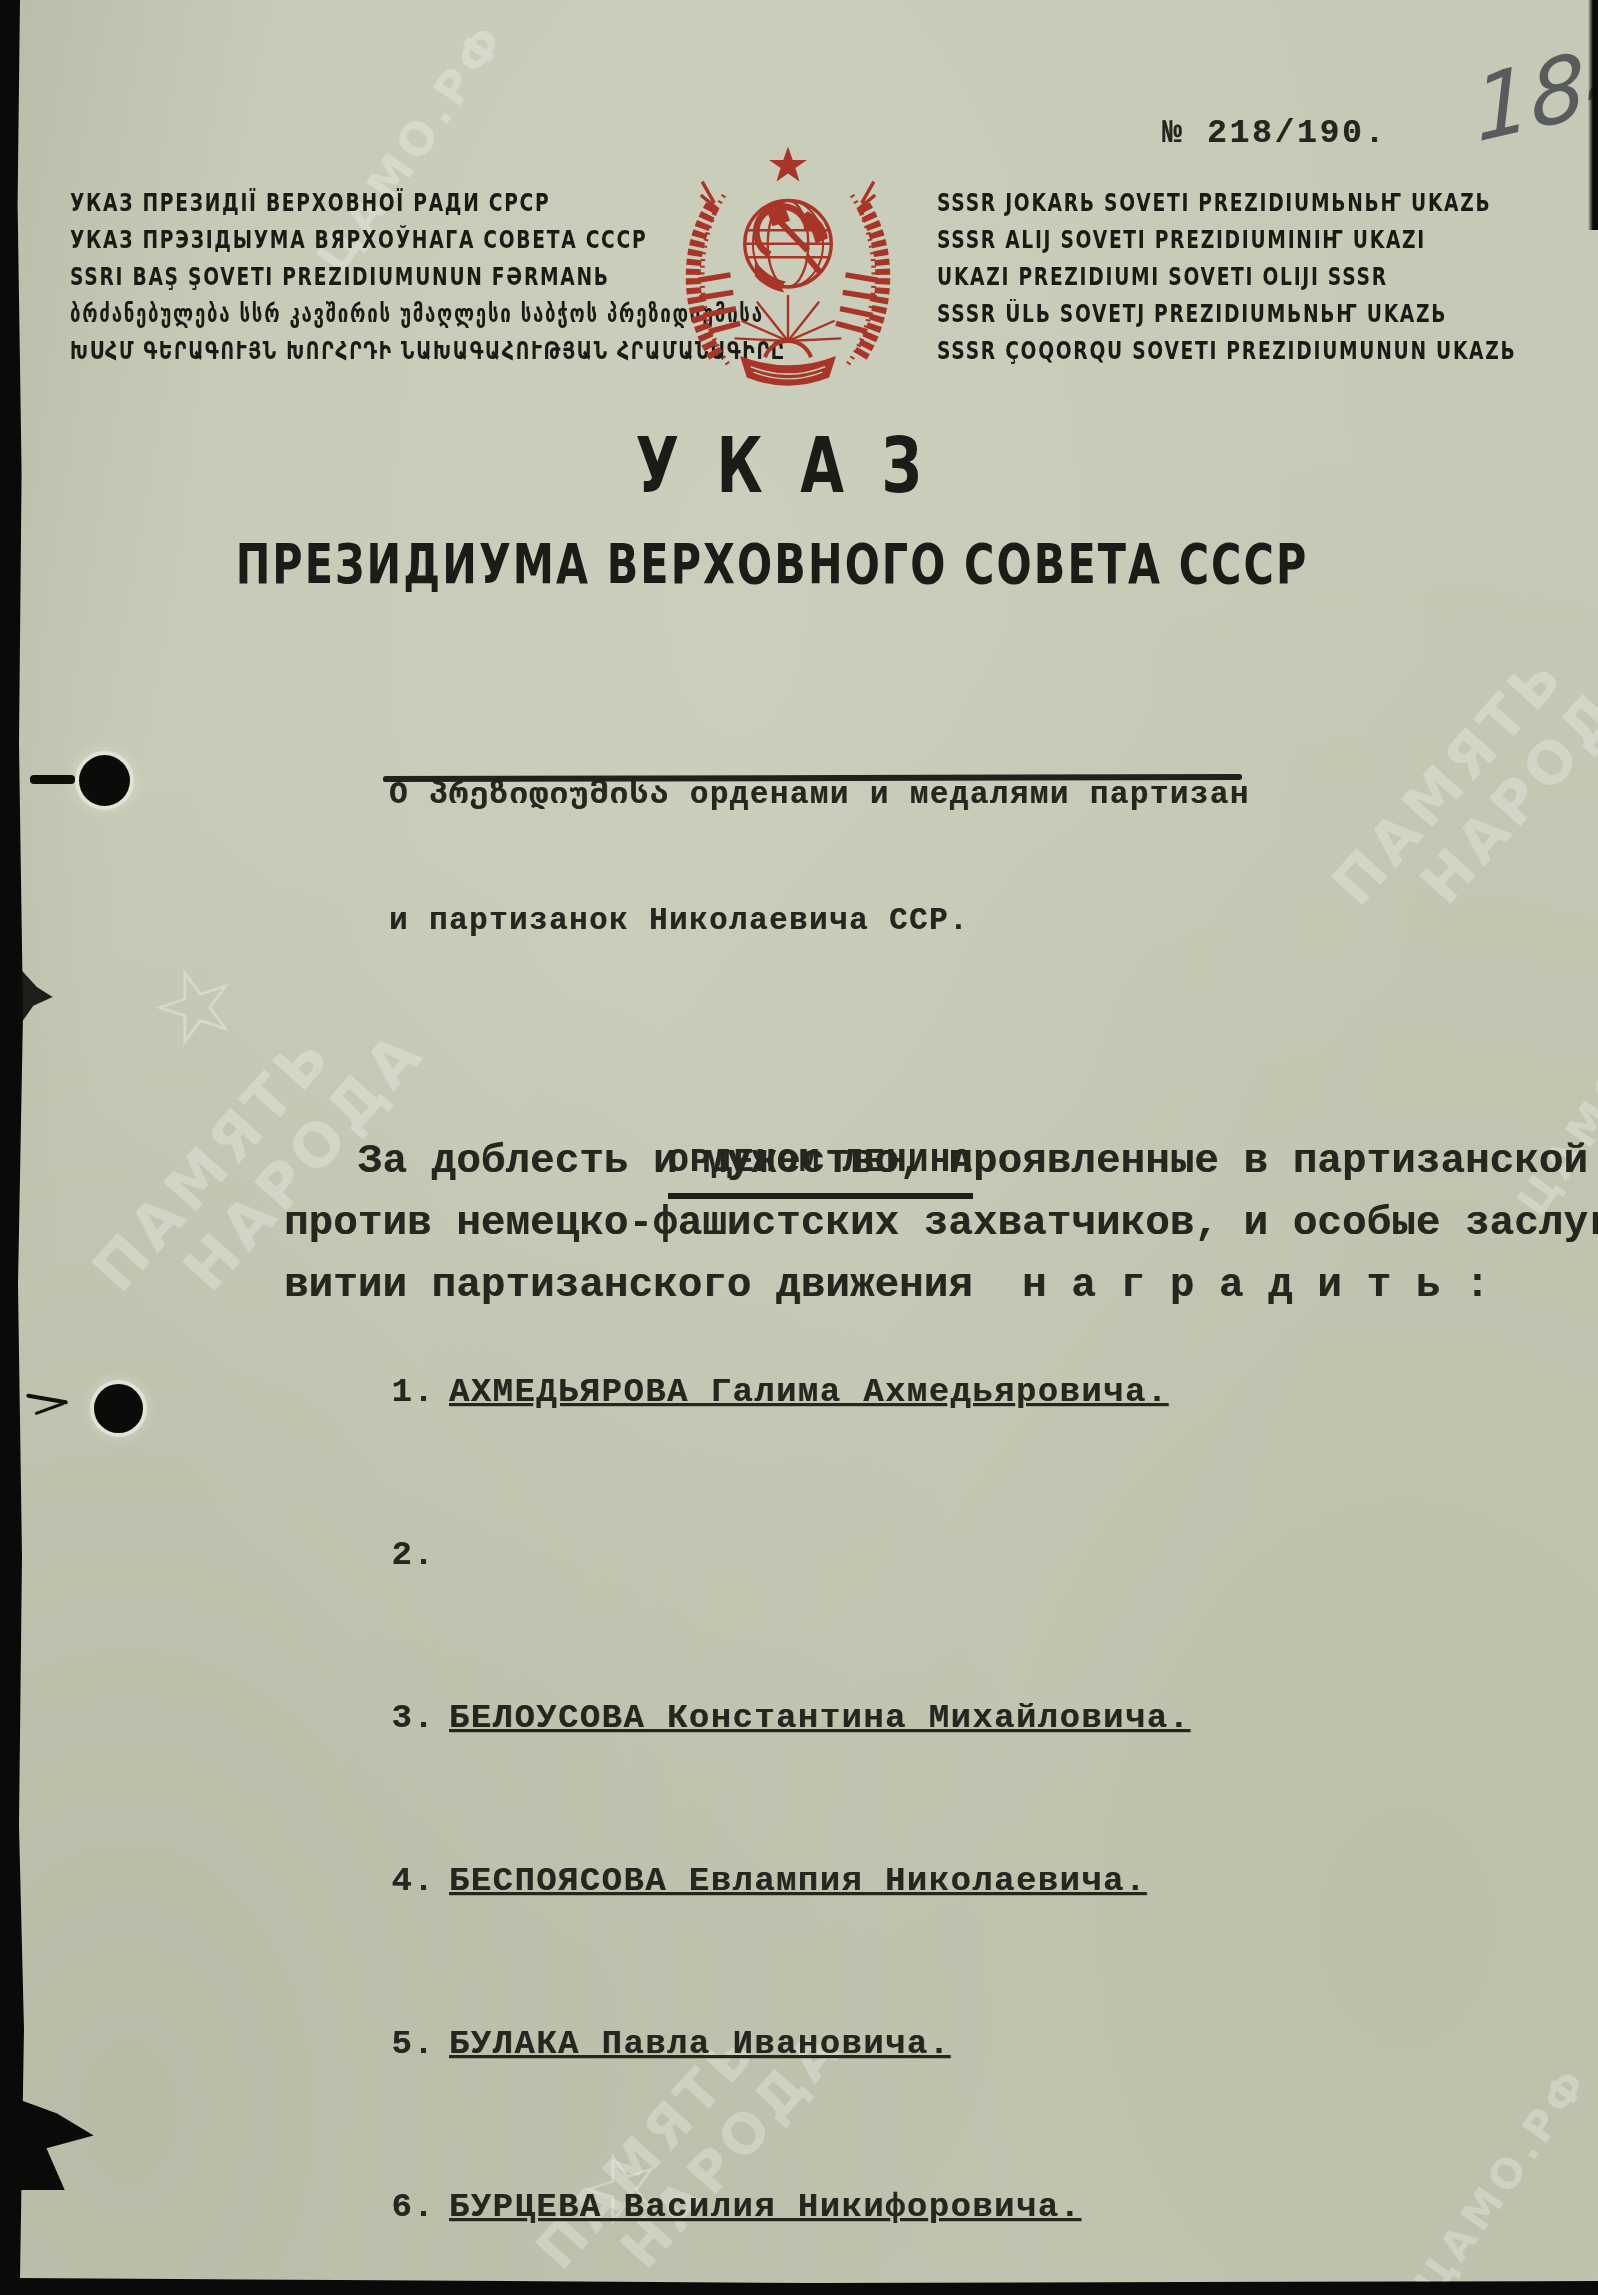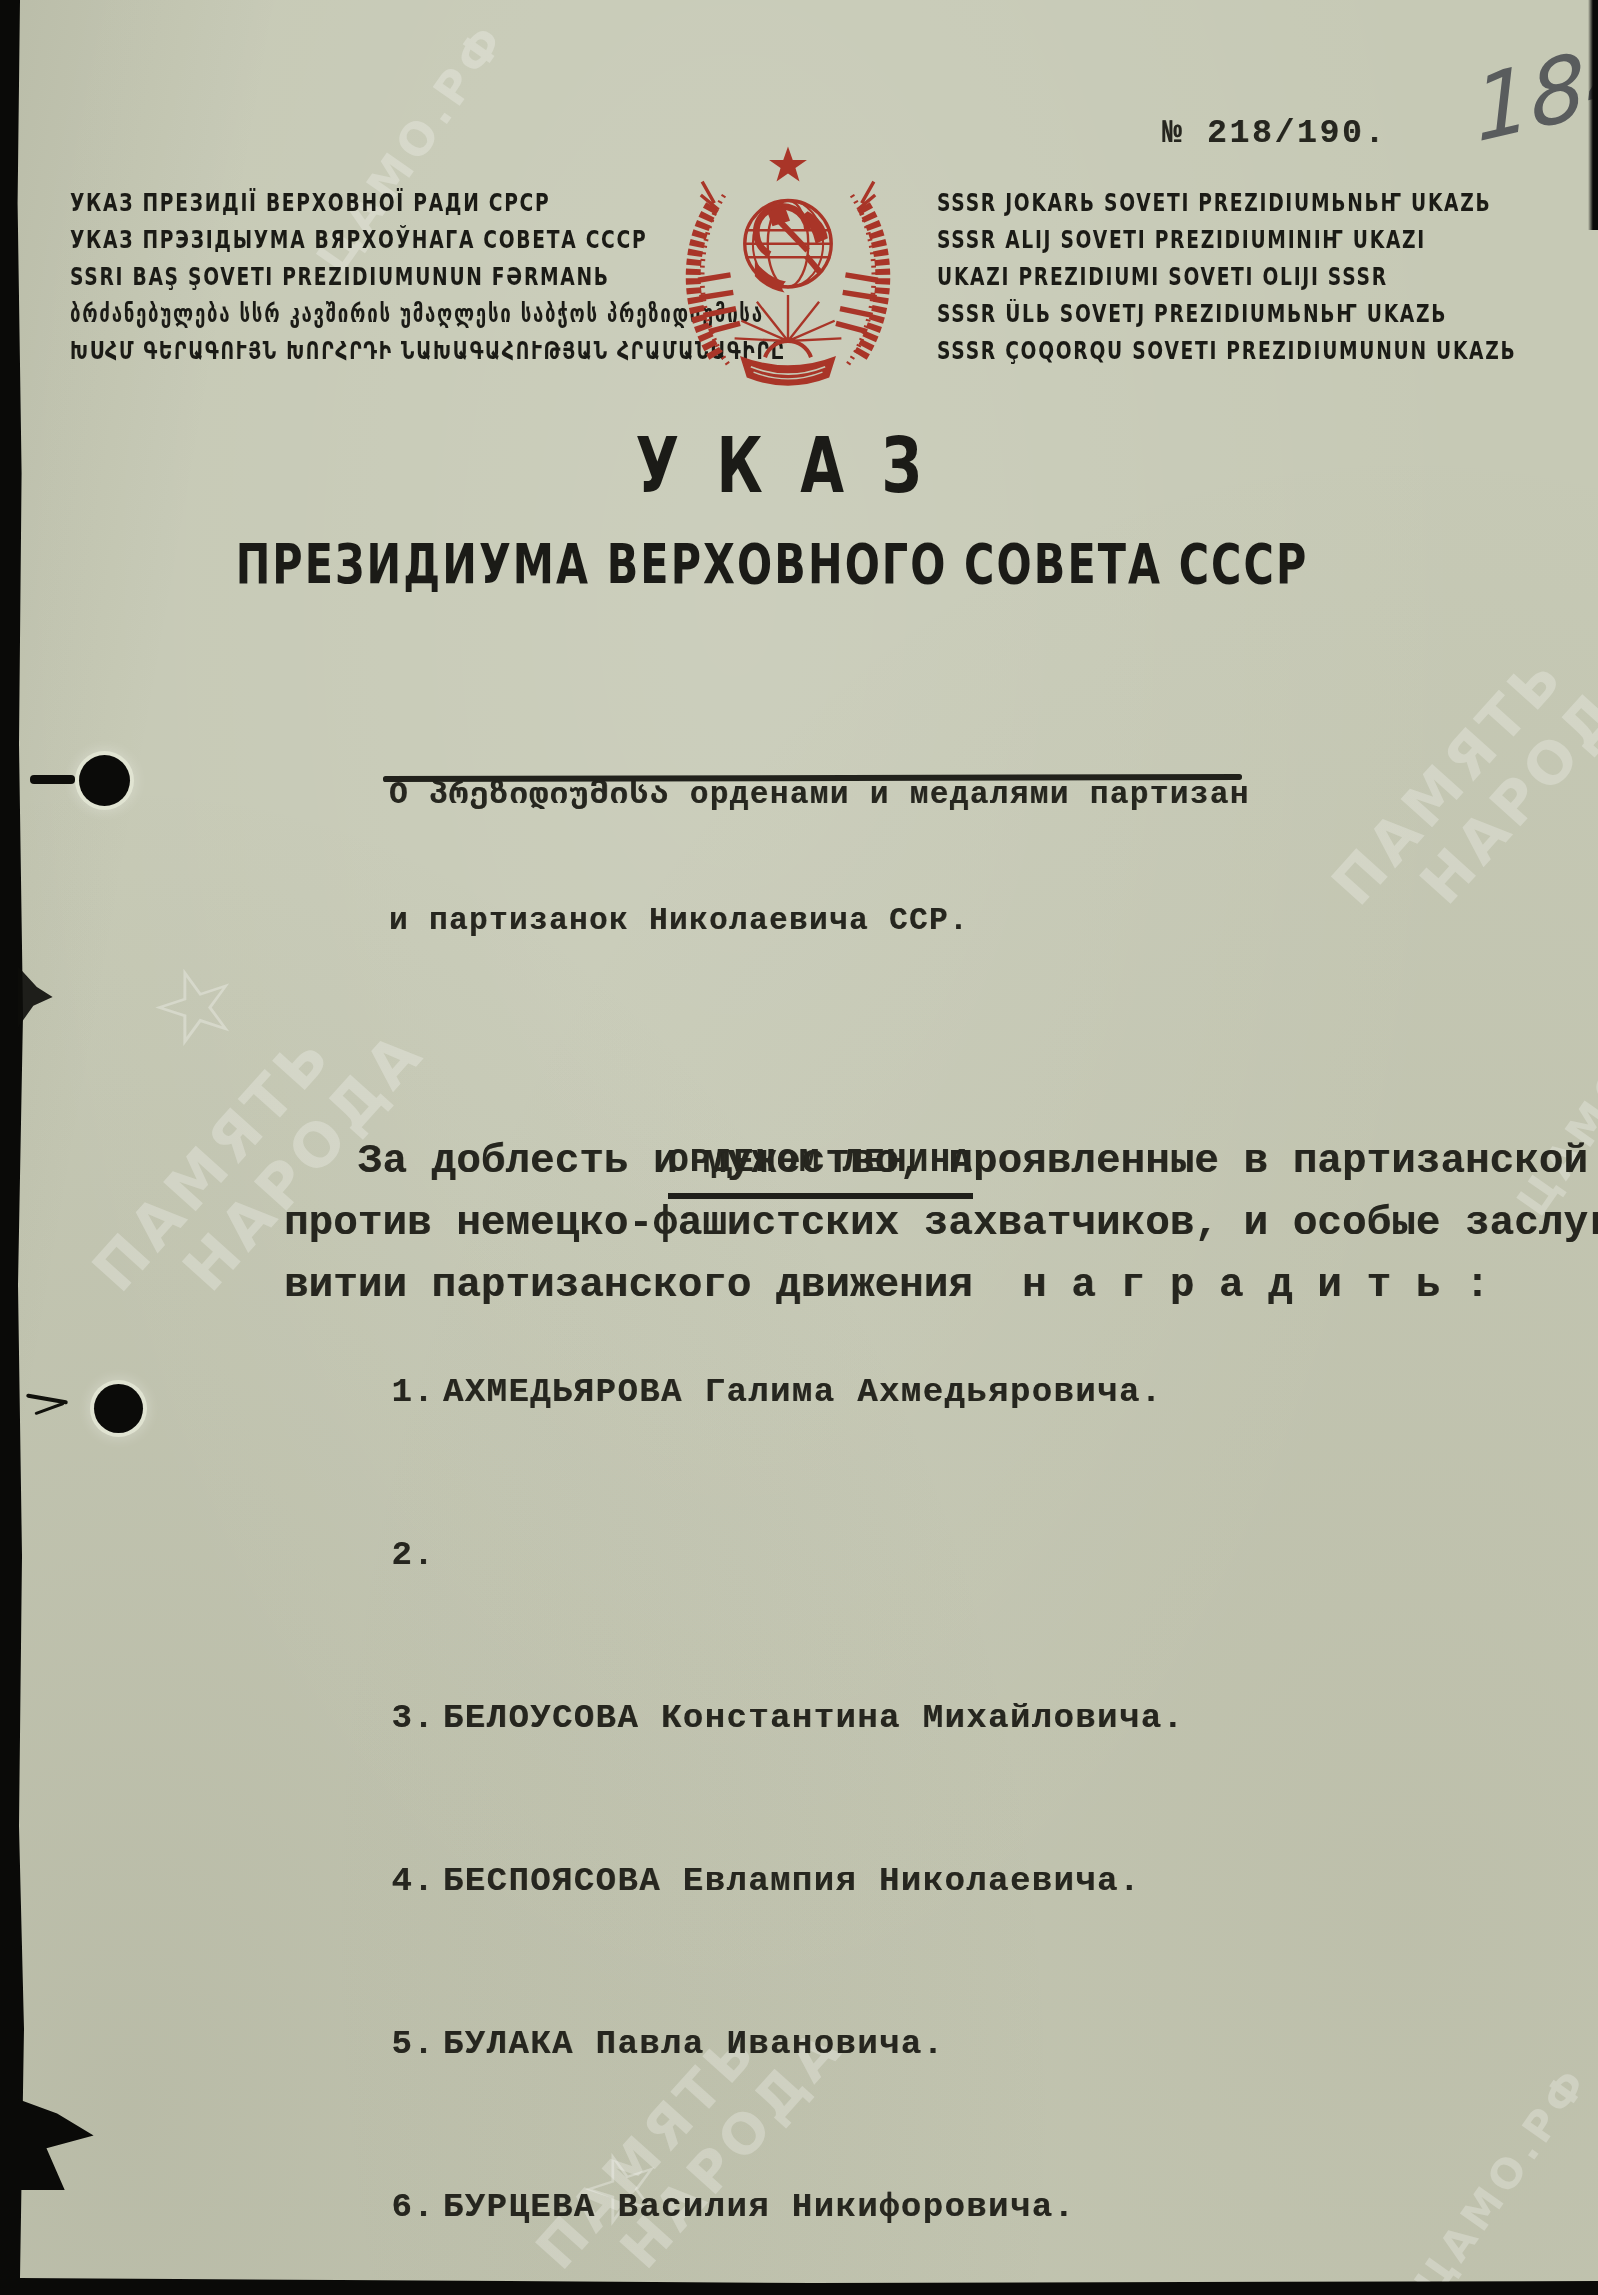--- a/index.html
+++ b/index.html
@@ -42,21 +42,21 @@
          letter-spacing:2.7px;white-space:nowrap;transform:translateX(-50%) scale(0.78,1.04);}
   .subject{position:absolute;left:389px;top:690px;font-size:31px;letter-spacing:1.4px;line-height:42px;}
   .subject-rule{position:absolute;left:383px;top:775px;width:859px;height:6px;background:#21211b;
          border-radius:2.7px;transform:rotate(-0.15deg);}
   .bodytext{position:absolute;left:284px;top:944px;font-size:41px;line-height:62px;}
   .award-head{position:absolute;left:668px;top:1143px;font-size:34px;letter-spacing:1.4px;
          padding-bottom:12px;border-bottom:6px solid #1f1f1a;}
   .list{position:absolute;left:371px;top:1221px;font-size:34px;letter-spacing:1.4px;}
   .row{height:49px;display:flex;align-items:flex-start;}
   .row .num{width:64px;text-align:right;}
-  .row .nm{margin-left:8px;}
+  .row .nm{margin-left:14px;text-decoration:underline;}
   
   .hole{position:absolute;border-radius:50%;background:#0b0b09;
         box-shadow:0 0 0 4px rgba(226,229,212,0.9), 0 0 12px 6.8px rgba(255,255,255,0.22);}
   .hole-1{left:79px;top:755px;width:51px;height:51px;}
   .hole-2{left:94px;top:1384px;width:49px;height:49px;}
   .dash{position:absolute;left:30px;top:775px;width:45px;height:8.8px;background:#0d0d0a;border-radius:4px;}
   .tear-bl{position:absolute;left:17.6px;top:2099px;width:76px;height:91px;background:#0a0a08;
         clip-path:polygon(0 0,52% 16%,100% 40%,38% 54%,62% 100%,0 100%);}
   .crack-a{position:absolute;left:26px;top:1397px;width:42px;height:4px;background:#11110c;
         transform:rotate(10deg);border-radius:2px;}

